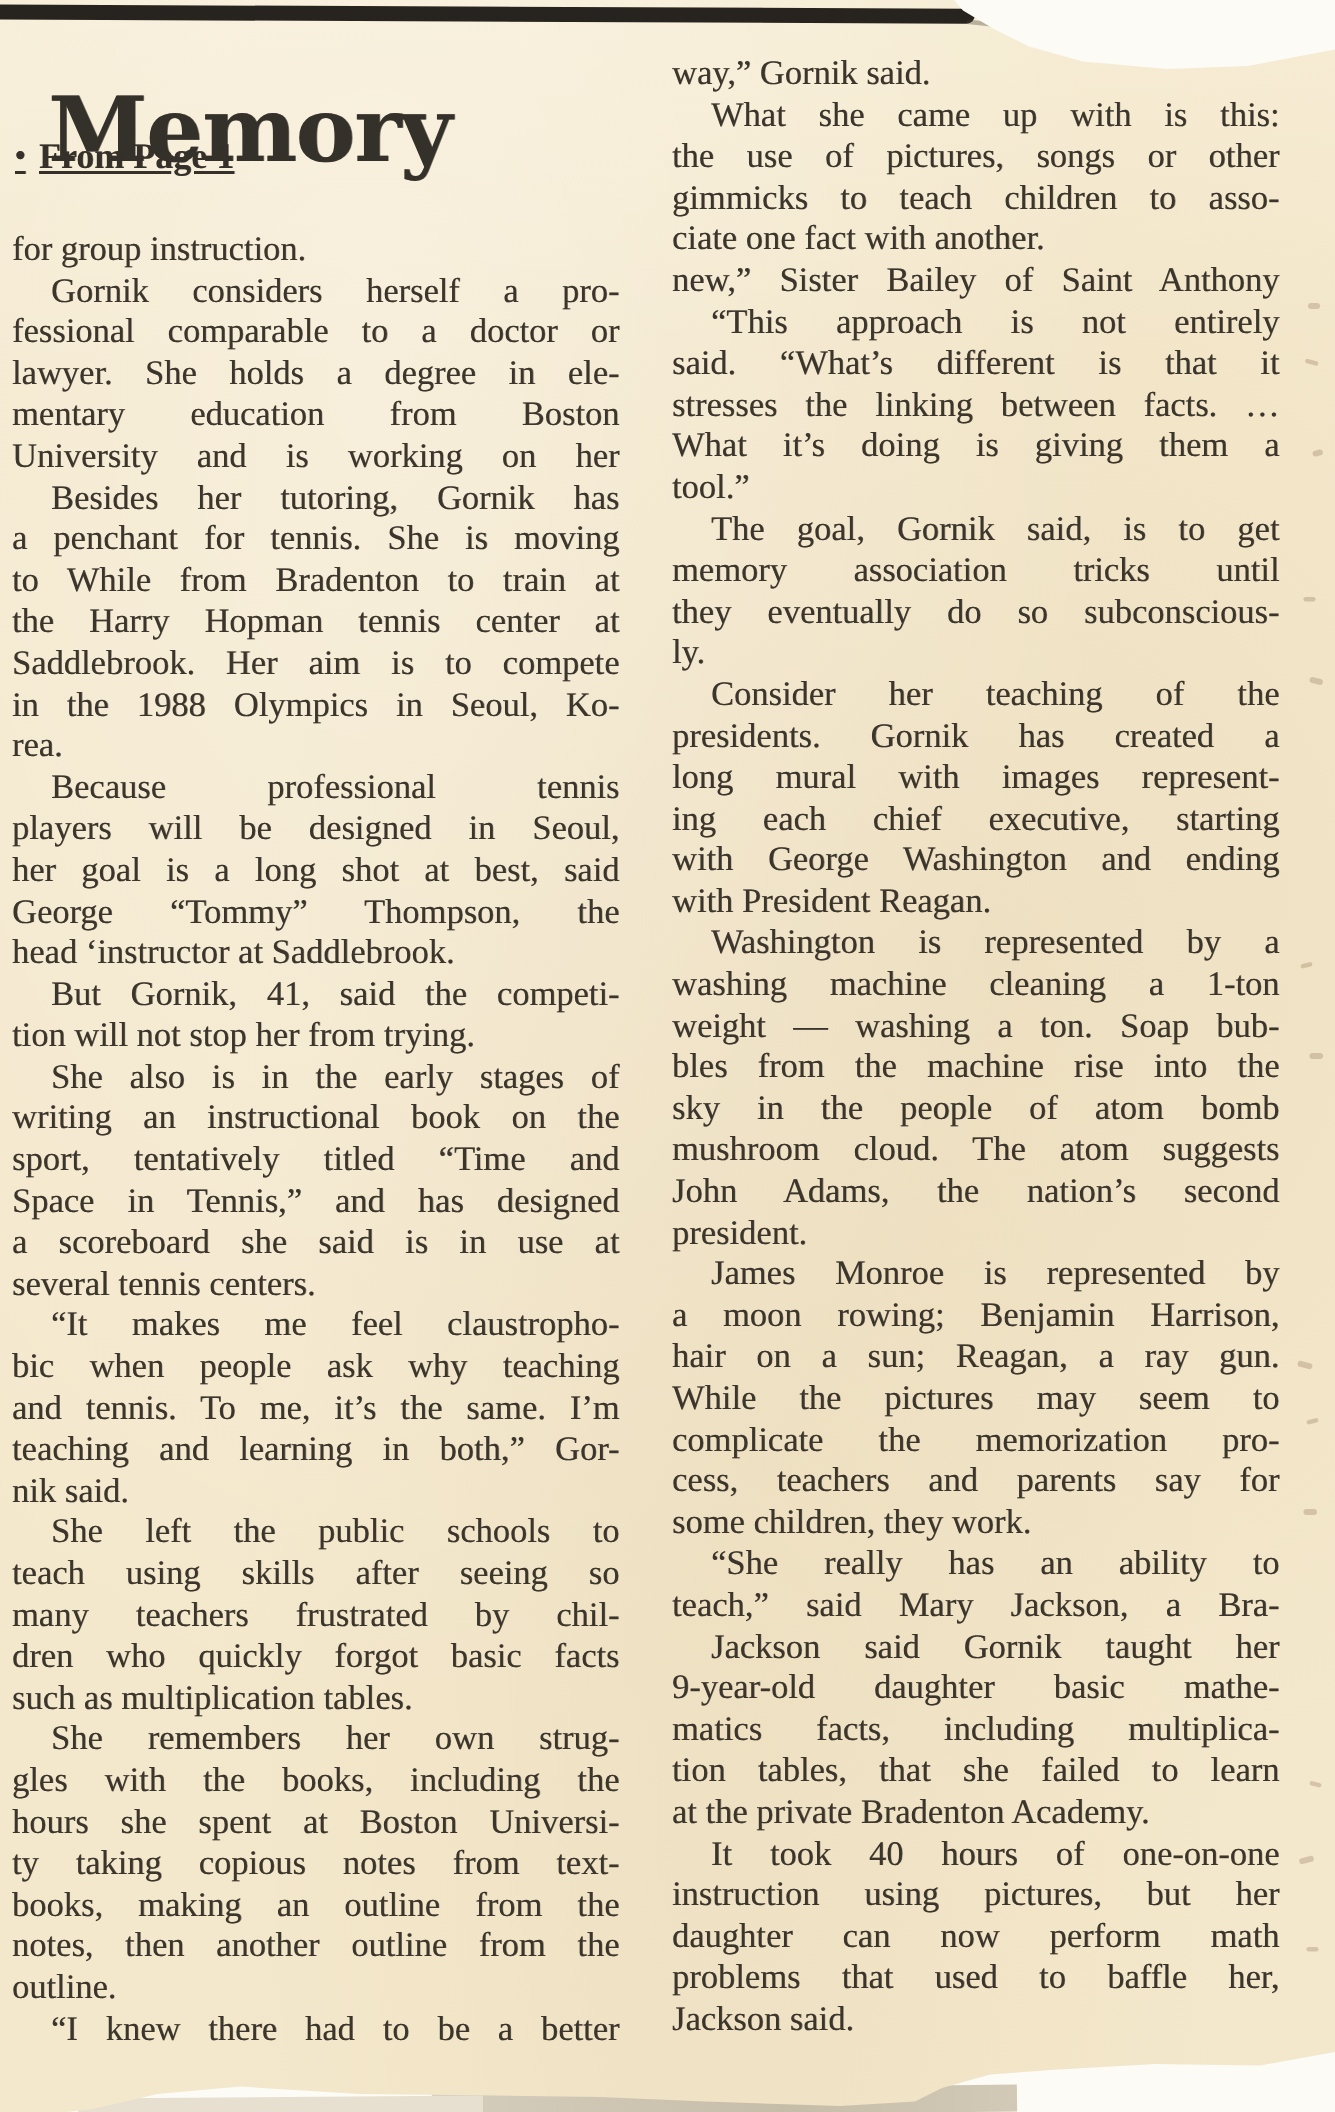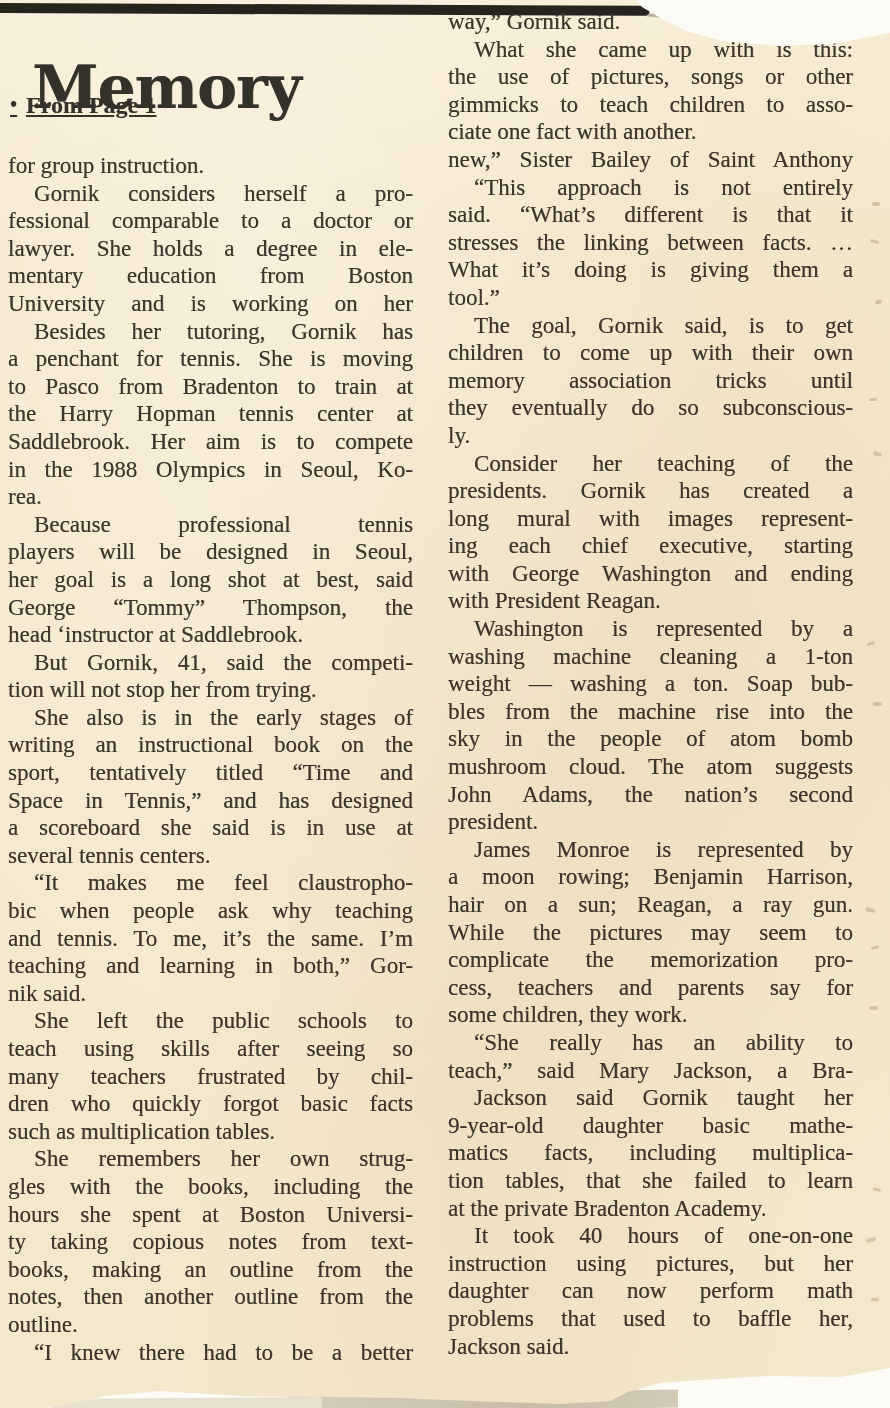--- a/index.html
+++ b/index.html
@@ -54,21 +54,21 @@
     text-shadow:0.3px 0 0 rgba(53,48,42,0.5);
     text-decoration:underline;
   }
   .kicker .bullet{font-size:20px;vertical-align:2px;margin-right:9px;}
   .col{
     position:absolute;width:405px;
     color:#3b352c;font-size:23px;line-height:27.6px;
     text-shadow:0.35px 0 0 rgba(59,53,44,0.55);
   }
   .col-left{left:8px;top:152px;}
-  .col-right{left:448px;top:8px;}
+  .col-right{left:448px;top:35px;}
   .para{margin:0;}
   .line{text-align:justify;text-align-last:justify;white-space:normal;}
   .line.last{text-align-last:left;}
   .line.first{text-indent:26px;}
   .smudge{position:absolute;background:rgba(128,94,66,0.26);border-radius:2px;}
 </style>
 </head>
 <body>
 
 <div class="scan">
@@ -92,21 +92,21 @@
         <div class="para">
           <div class="line first">Gornik considers herself a pro-</div>
           <div class="line">fessional comparable to a doctor or</div>
           <div class="line">lawyer. She holds a degree in ele-</div>
           <div class="line">mentary education from Boston</div>
           <div class="line">University and is working on her</div>
         </div>
         <div class="para">
           <div class="line first">Besides her tutoring, Gornik has</div>
           <div class="line">a penchant for tennis. She is moving</div>
-          <div class="line">to Pasco from Bradenton to train at</div>
+          <div class="line">to While from Bradenton to train at</div>
           <div class="line">the Harry Hopman tennis center at</div>
           <div class="line">Saddlebrook. Her aim is to compete</div>
           <div class="line">in the 1988 Olympics in Seoul, Ko-</div>
           <div class="line last">rea.</div>
         </div>
         <div class="para">
           <div class="line first">Because professional tennis</div>
           <div class="line">players will be designed in Seoul,</div>
           <div class="line">her goal is a long shot at best, said</div>
           <div class="line">George “Tommy” Thompson, the</div>
@@ -164,21 +164,20 @@
         <div class="para">
           <div class="line">new,” Sister Bailey of Saint Anthony</div>
           <div class="line first">“This approach is not entirely</div>
           <div class="line">said. “What’s different is that it</div>
           <div class="line">stresses the linking between facts. …</div>
           <div class="line">What it’s doing is giving them a</div>
           <div class="line last">tool.”</div>
         </div>
         <div class="para">
           <div class="line first">The goal, Gornik said, is to get</div>
-          <div class="line">children to come up with their own</div>
           <div class="line">memory association tricks until</div>
           <div class="line">they eventually do so subconscious-</div>
           <div class="line last">ly.</div>
         </div>
         <div class="para">
           <div class="line first">Consider her teaching of the</div>
           <div class="line">presidents. Gornik has created a</div>
           <div class="line">long mural with images represent-</div>
           <div class="line">ing each chief executive, starting</div>
           <div class="line">with George Washington and ending</div>

